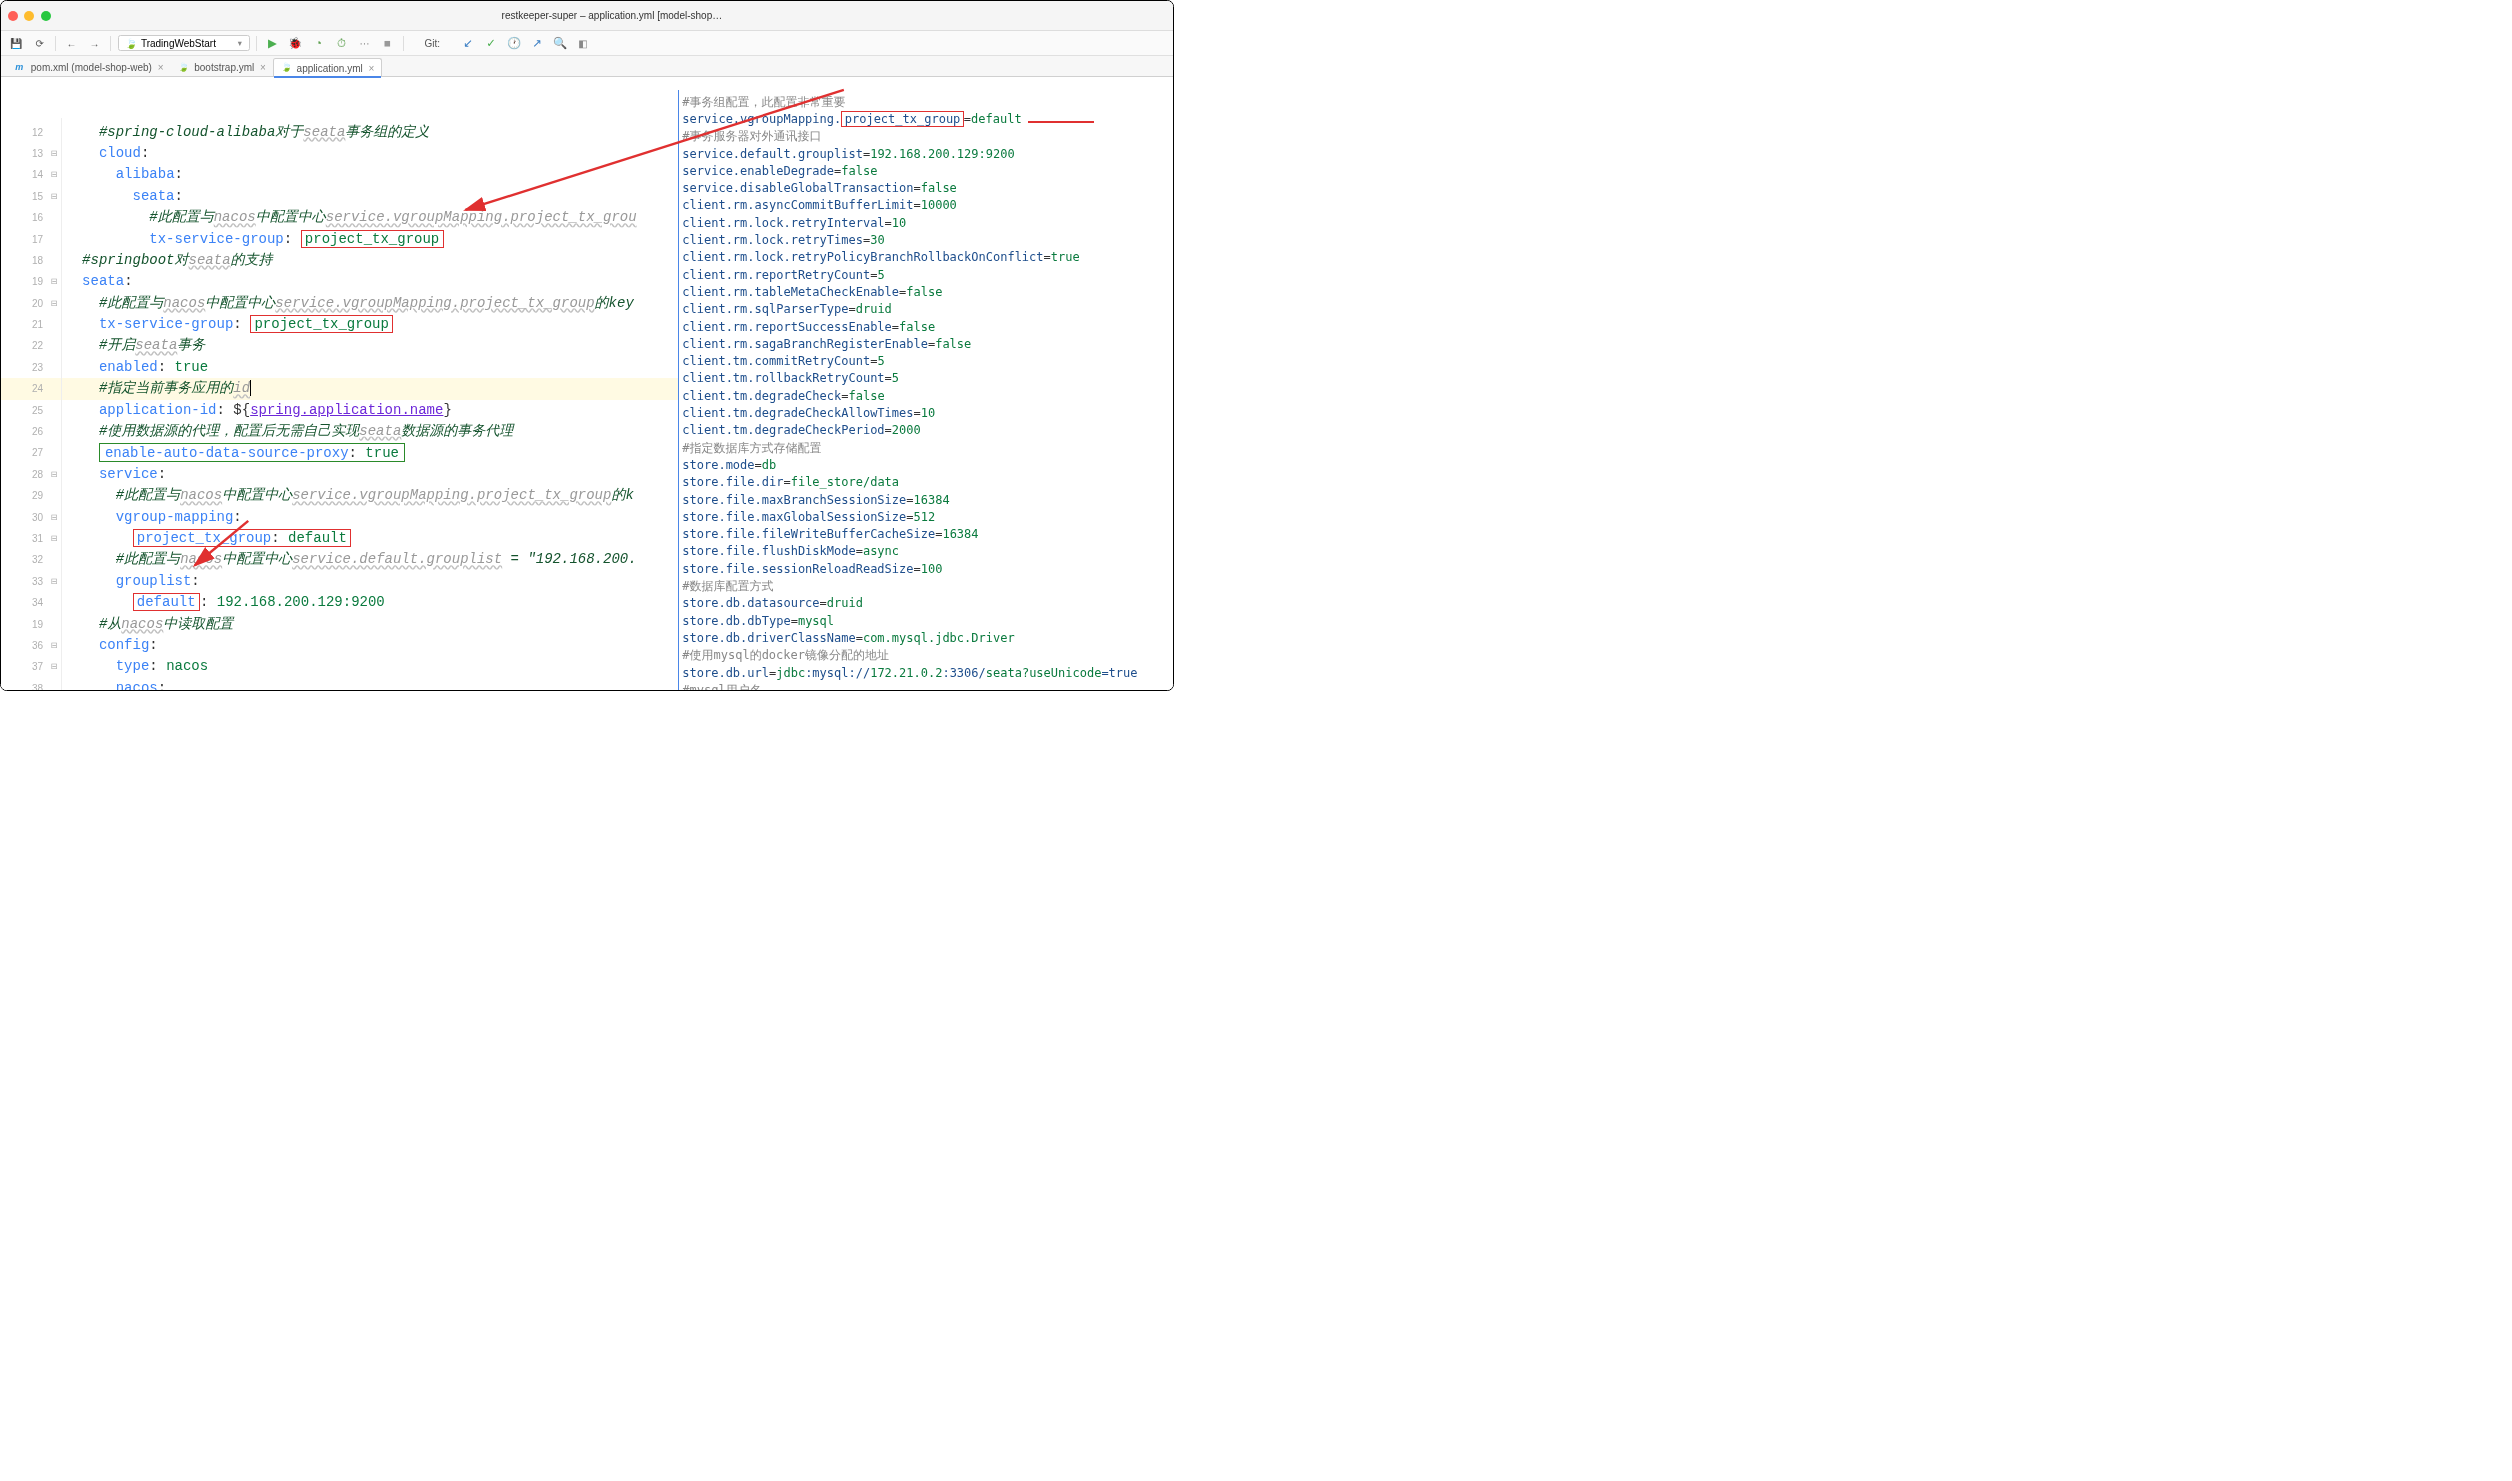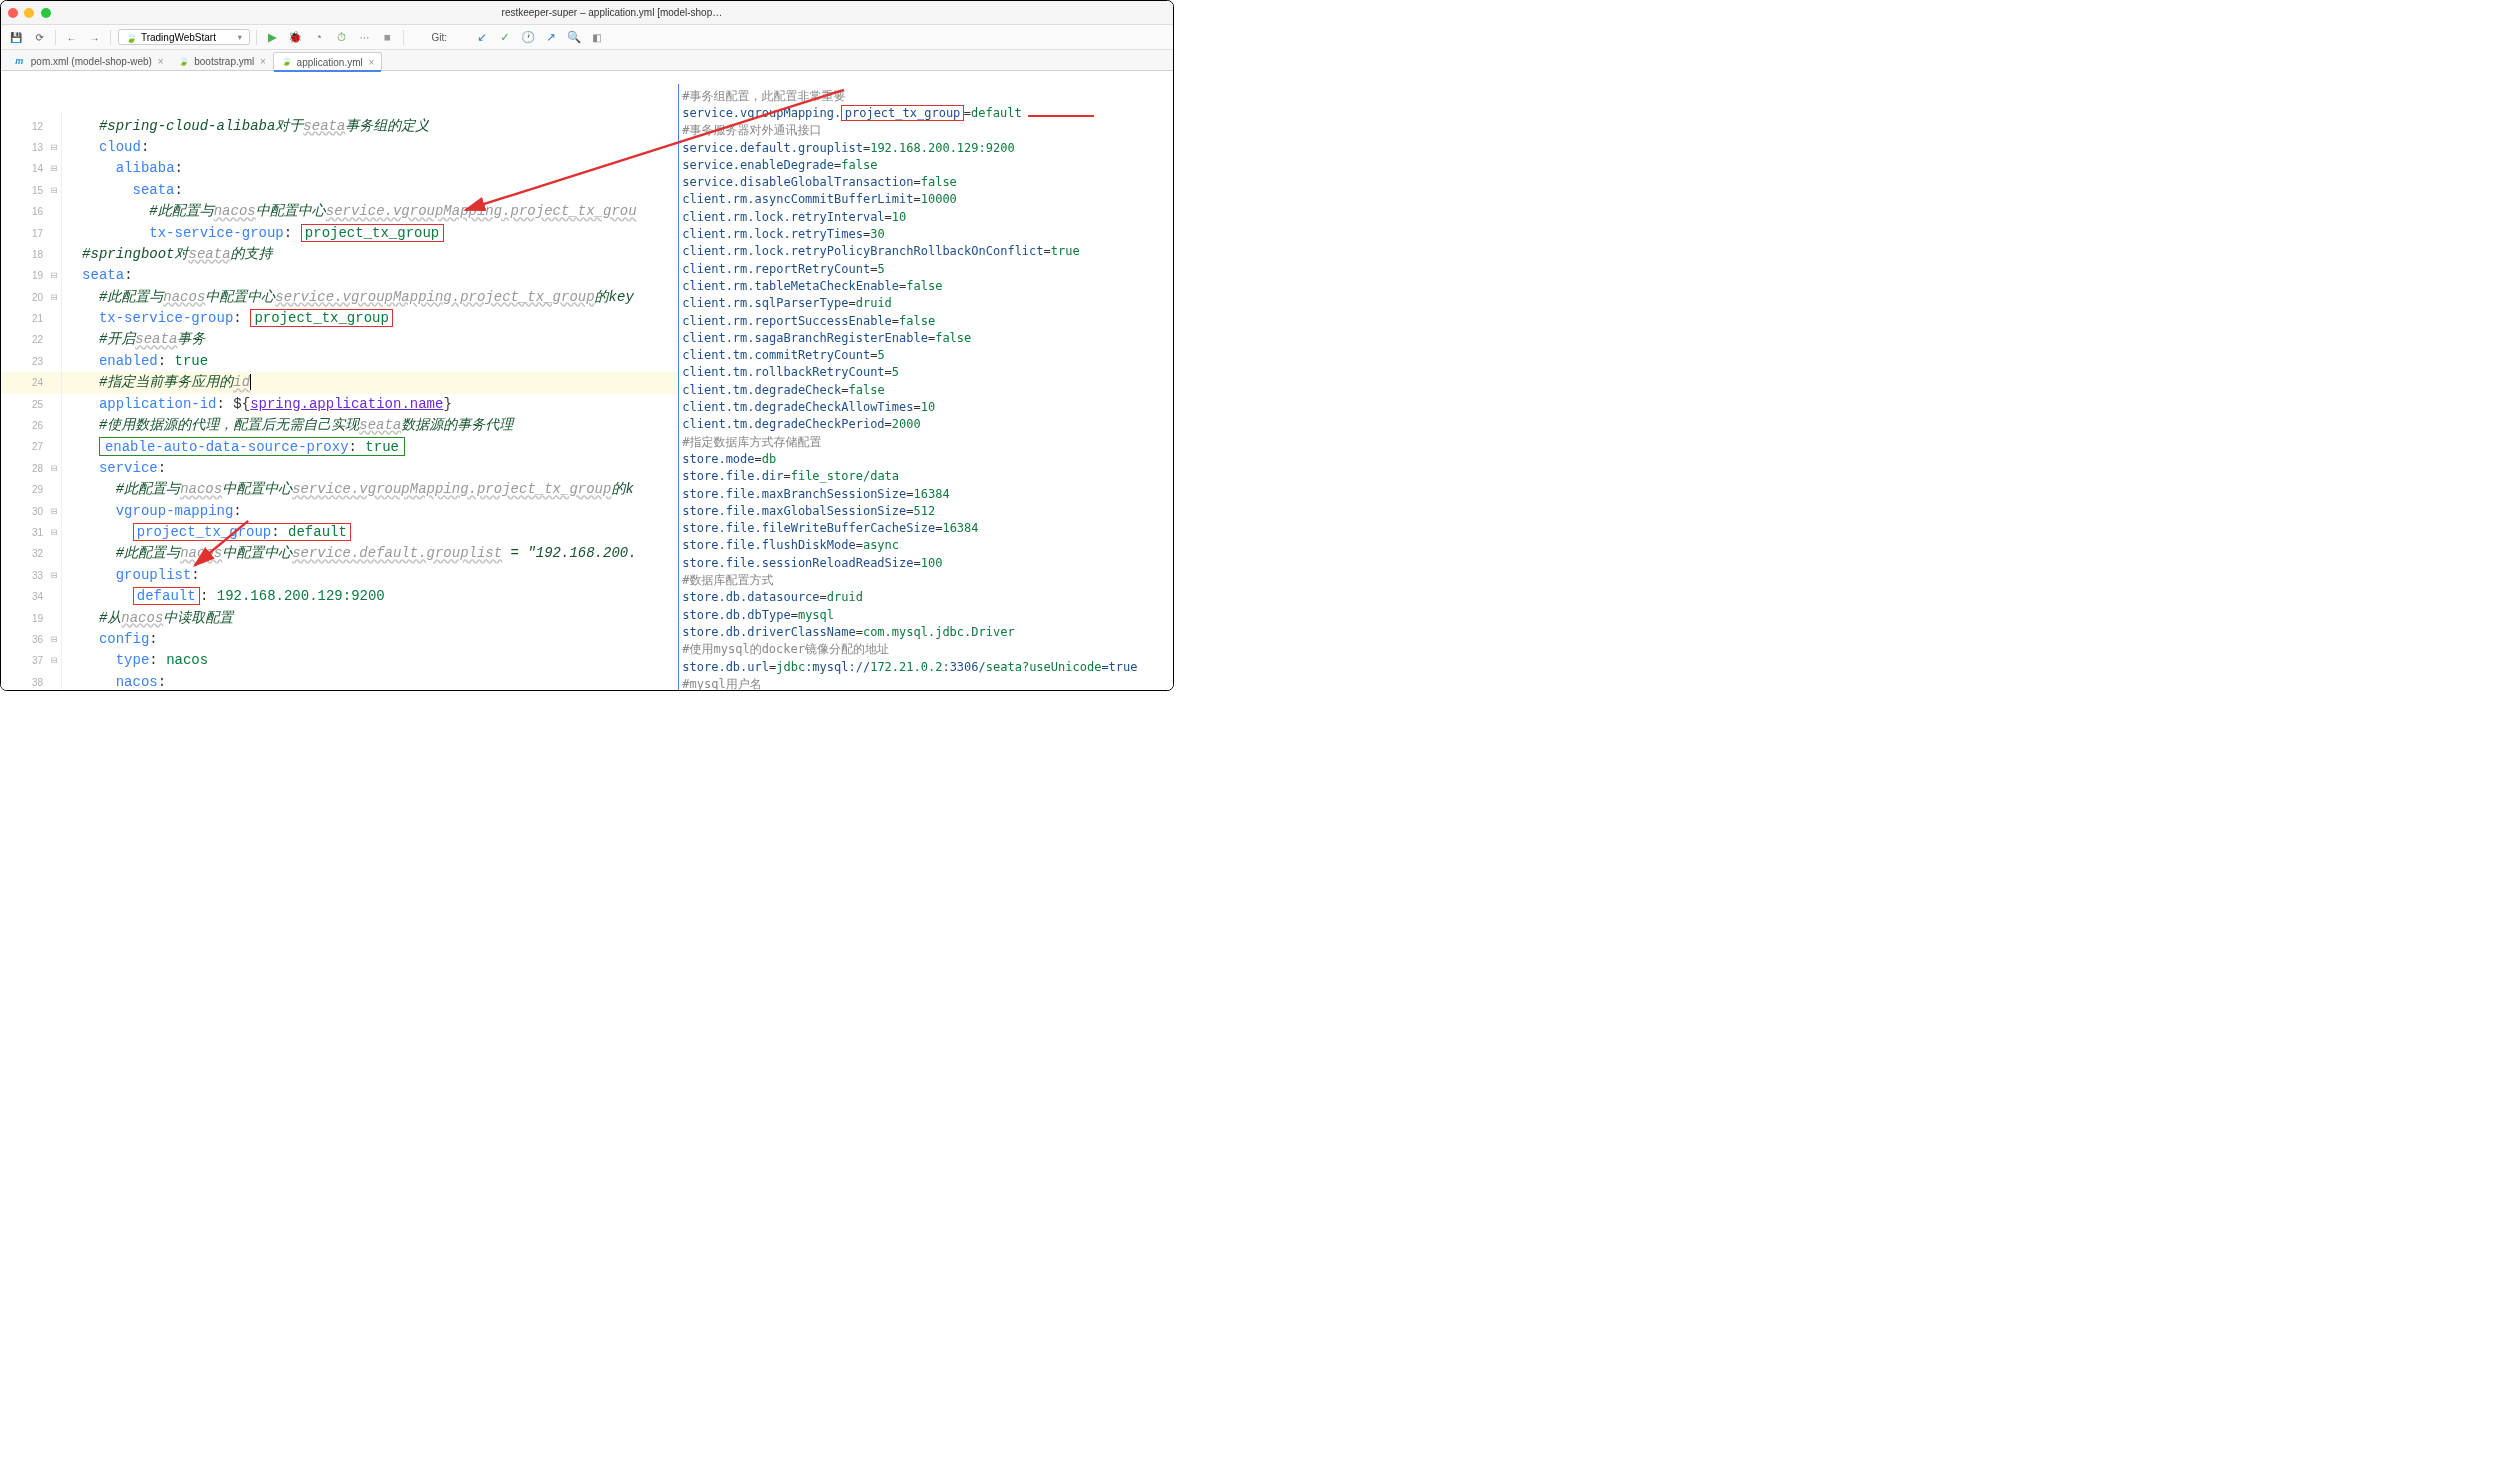--- a/index.html
+++ b/index.html
@@ -10,21 +10,21 @@
     color: #000;
     width: 1174px;
     height: 691px;
     overflow: hidden;
     position: relative;
     border: 1.6px solid #000;
     border-radius: 6.6px;
   }
   
   .titlebar {
-    height: 24px;
+    height: 30px;
     background: #f5f5f5;
     border-bottom: 0.8px solid #ddd;
     display: flex;
     align-items: center;
     padding: 0 6.6px;
     font-family: -apple-system, "Helvetica Neue", sans-serif;
     font-size: 10px;
   }
   .traffic { display: flex; gap: 6.6px; margin-right: 6.6px; }
   .dot { width: 10px; height: 10px; border-radius: 50%; }
@@ -46,21 +46,21 @@
   }
   .tool-btn { width: 18px; height: 18px; display: flex; align-items: center; justify-content: center; color: #555; cursor: pointer; }
   .tool-sep { width: 0.8px; height: 15px; background: #ddd; margin: 0 1.6px; }
   .run-config {
     display: flex; align-items: center; padding: 1.6px 6.6px;
     border: 0.8px solid #ccc; border-radius: 2.5px; background: #fff;
     gap: 3.3px; min-width: 132px;
   }
   .run-config .leaf { color: #5a9e4c; }
   .run-config .chev { color: #888; font-size: 8.2px; }
-  .git-label { color: #555; margin: 0 21px; }
+  .git-label { color: #555; margin: 0 14px; }
   .ico { font-size: 11.5px; }
   .ico.play { color: #4caf50; }
   .ico.bug { color: #4caf50; }
   .ico.stop { color: #999; }
   .ico.blue { color: #3b7fc4; }
   .ico.green { color: #4caf50; }
   .ico.purple { color: #8a6fc4; }
   
   .tabs {
     height: 21.4px; display: flex; align-items: flex-end; padding-left: 6.6px;

